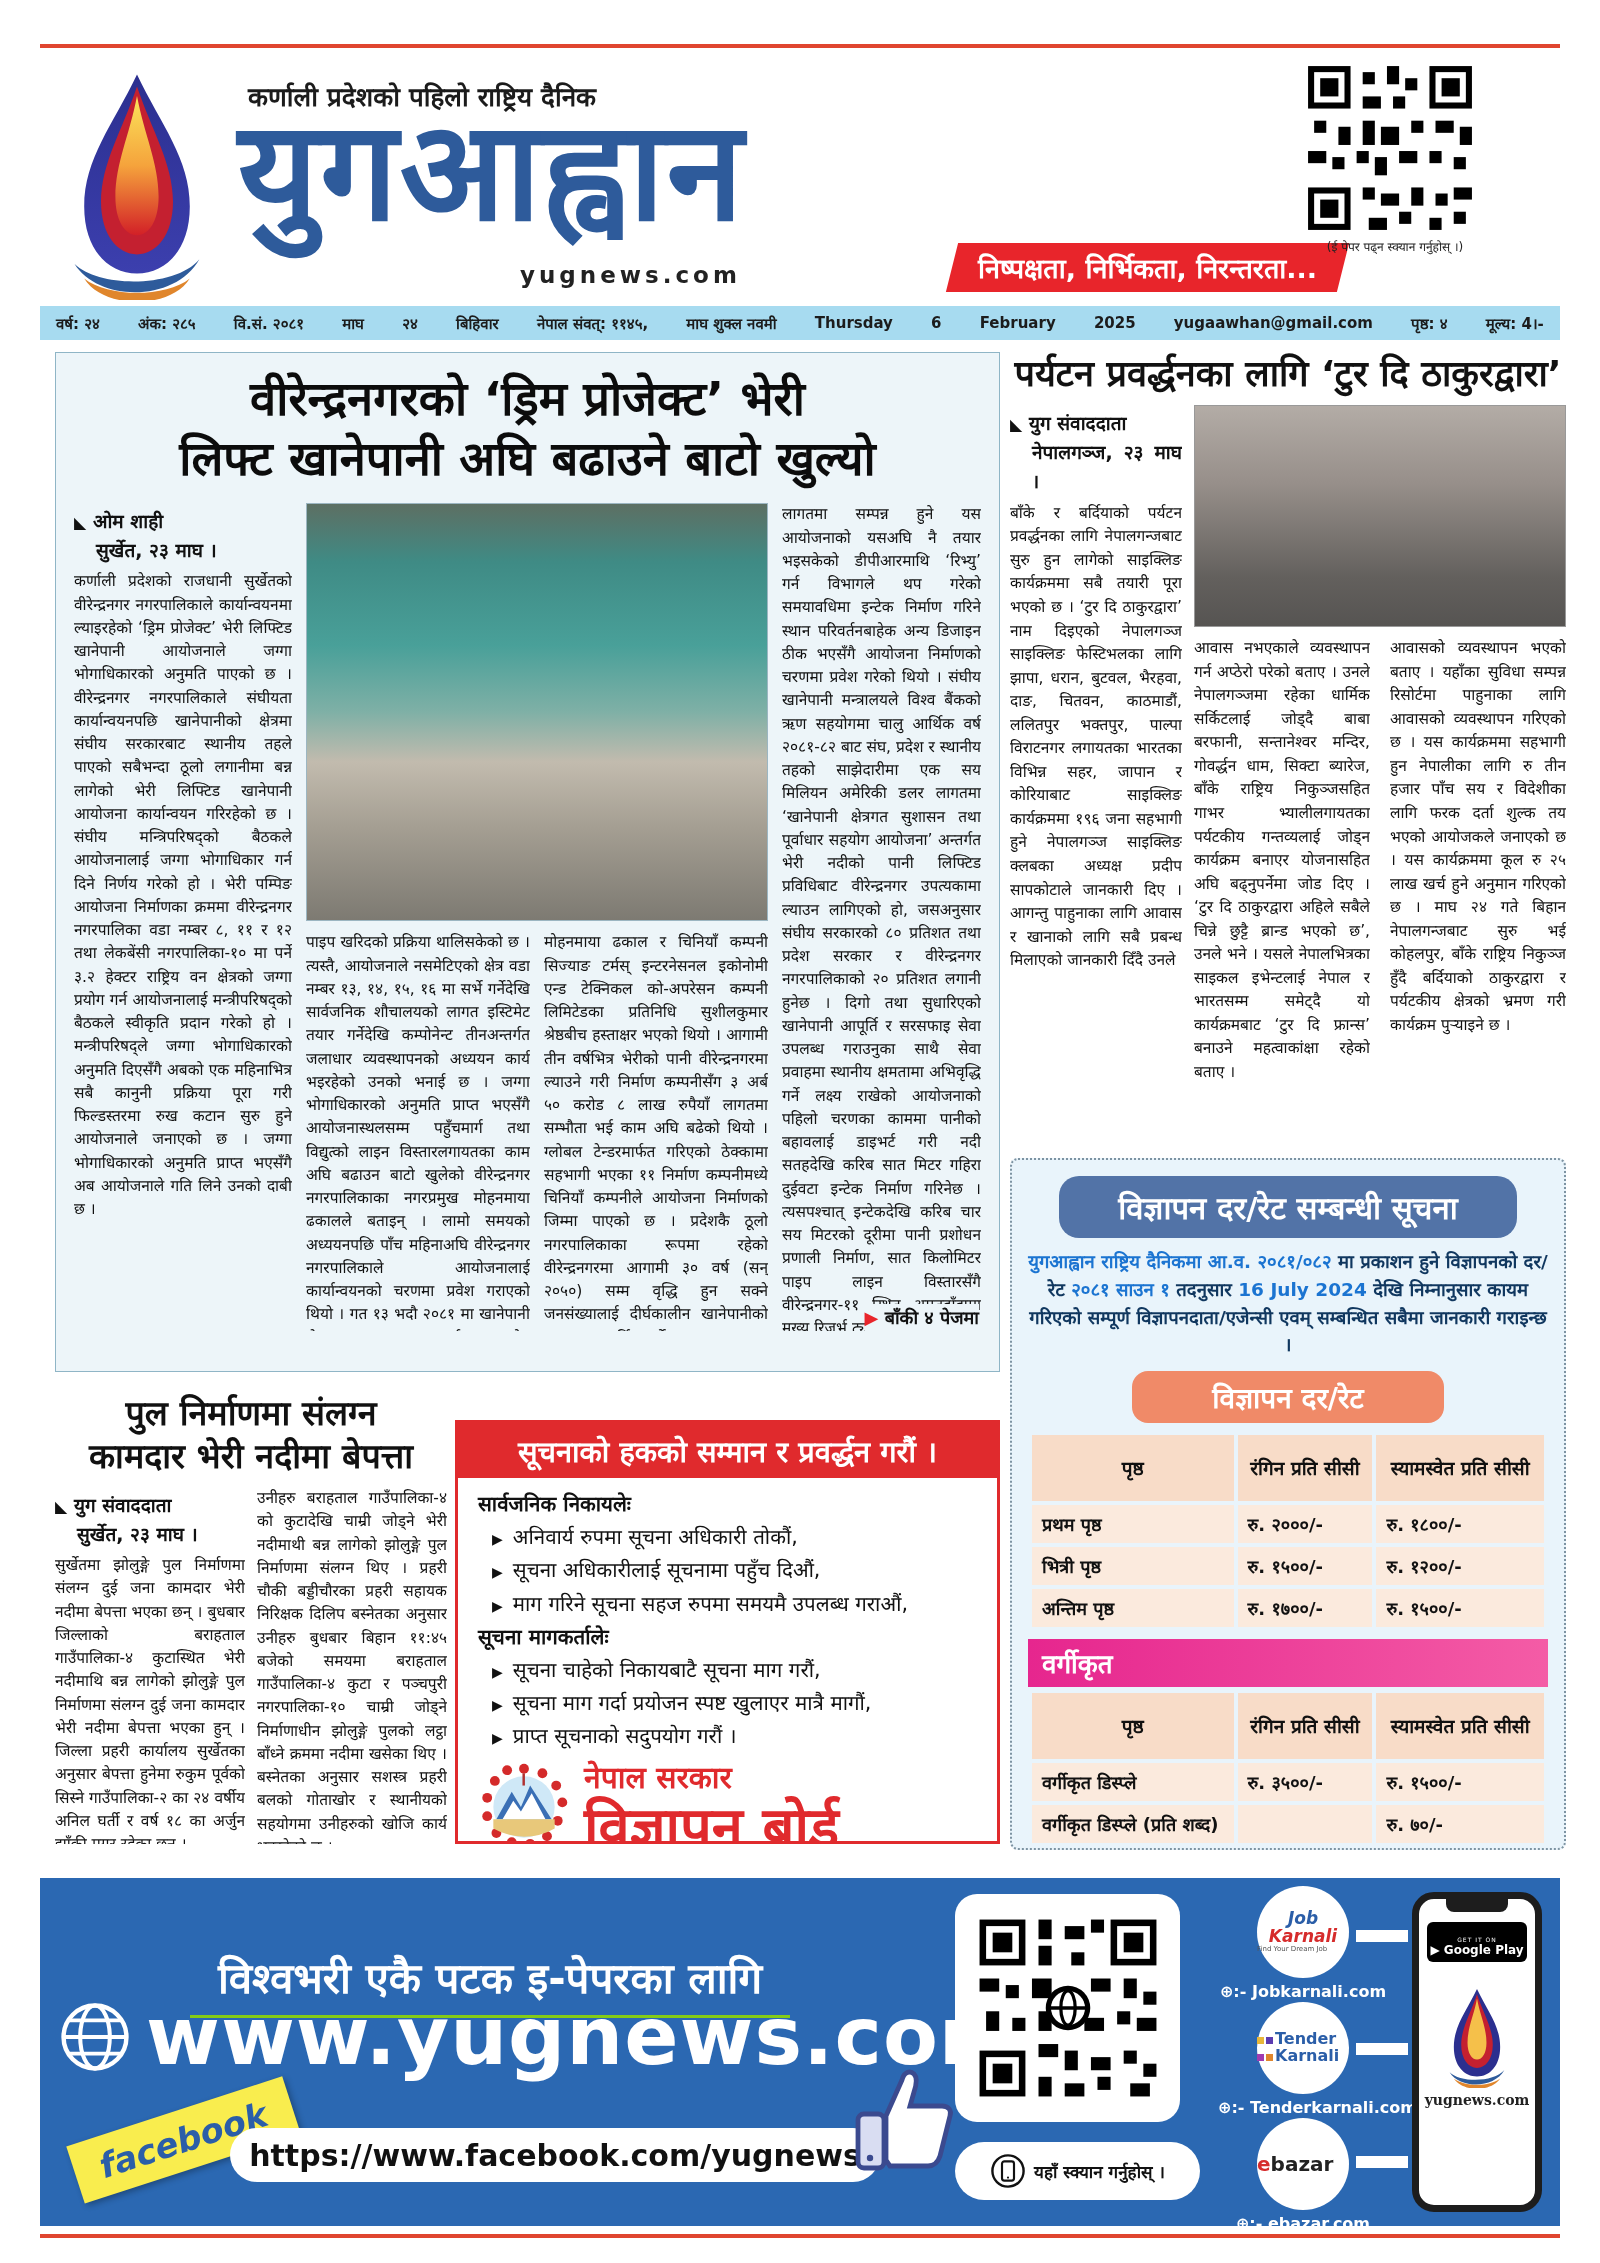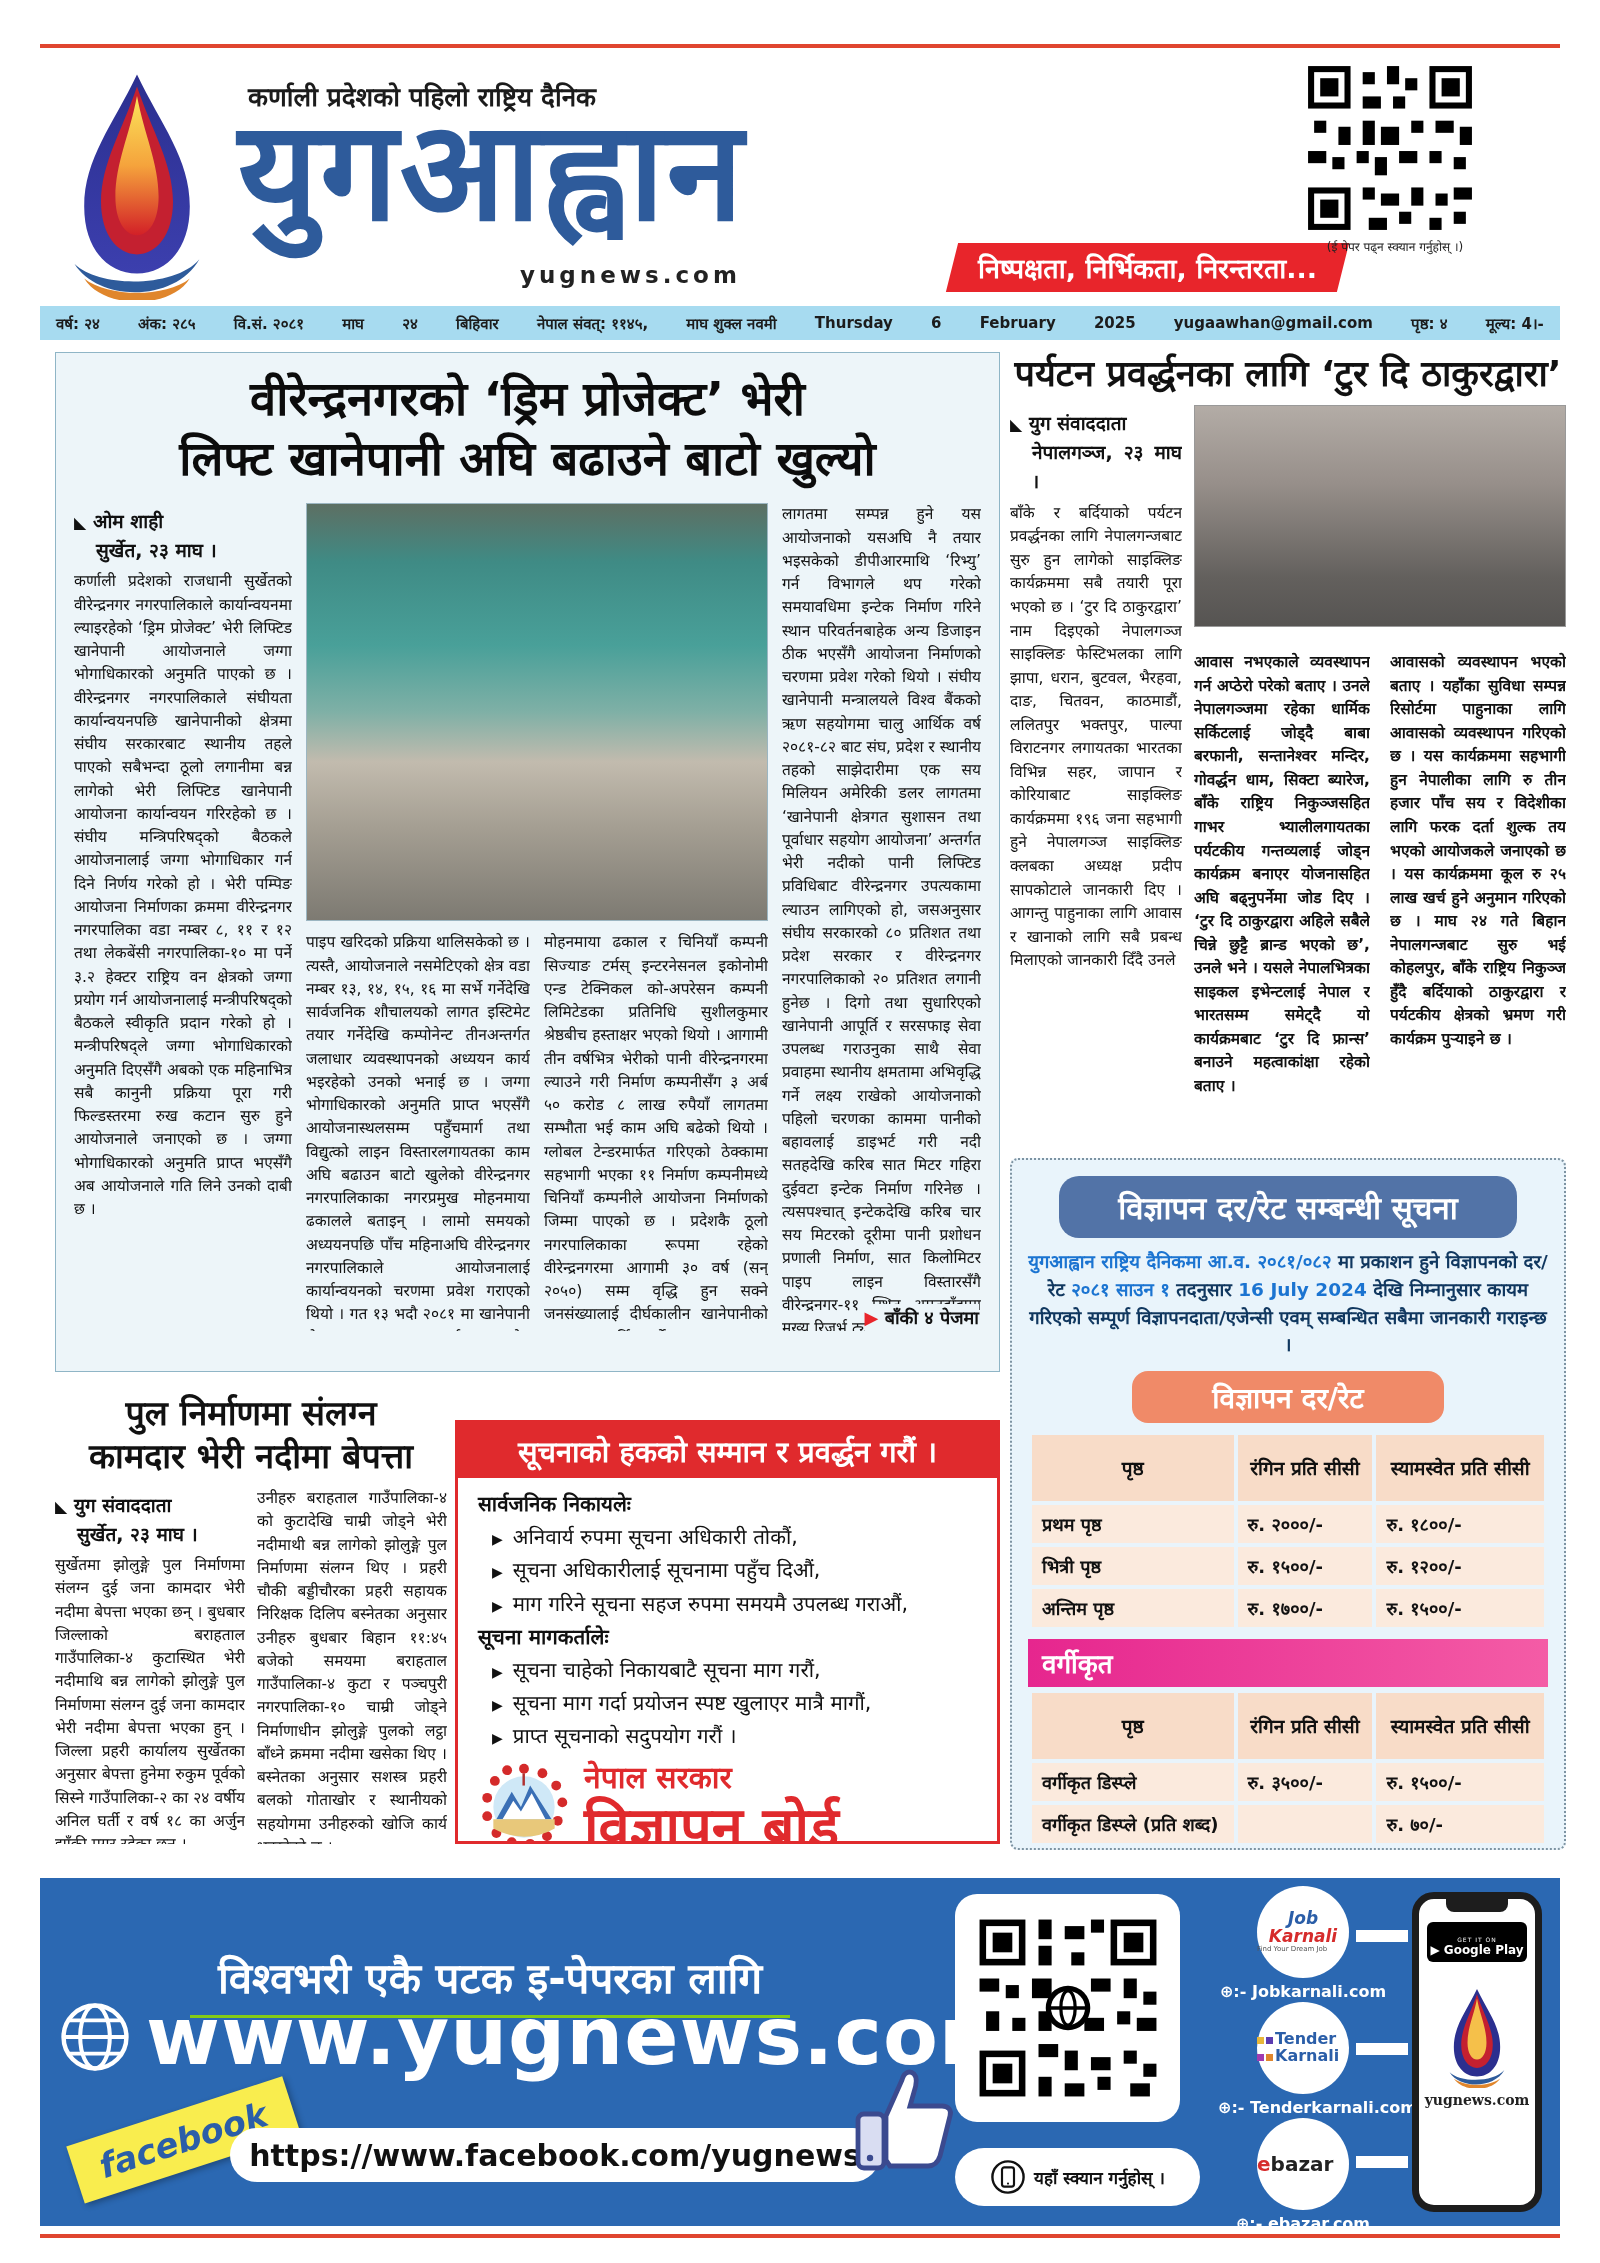--- a/index.html
+++ b/index.html
@@ -46,21 +46,21 @@
   .cont-mark .arr{color:#e8252b;}
 
   
   .tour{left:1010px;top:352px;width:556px;height:790px;overflow:hidden;}
   .tour-head{text-align:center;font-size:36px;font-weight:800;line-height:1.2;margin-bottom:10px;}
   .tour-row{display:flex;gap:12px;}
   .tcol1{flex:0 0 172px;font-size:15.5px;line-height:1.52;text-align:justify;overflow:hidden;height:690px;}
   .tright{flex:1;display:flex;flex-direction:column;}
   .photo-cyc{width:100%;height:222px;border:1px solid #999;
       background:linear-gradient(180deg,#b3aca6 0%,#978f8a 35%,#7b7672 58%,#63605d 78%,#565452 100%);}
-  .tright-inner{display:flex;gap:20px;margin-top:24px;flex:1;overflow:hidden;font-weight:bold;}
+  .tright-inner{display:flex;gap:20px;margin-top:10px;flex:1;overflow:hidden;}
   .tc2,.tc3{flex:1;font-size:15.5px;line-height:1.52;text-align:justify;overflow:hidden;}
 
   
   .rates{left:1010px;top:1158px;width:556px;height:692px;background:#e9f4fb;
          border:2px dotted #7d93a2;border-radius:8px;padding:14px 16px;overflow:hidden;}
   .rates-pill{width:88%;margin:2px auto 10px auto;background:#5273a7;border-radius:20px;
               color:#fff;font-size:31px;font-weight:800;text-align:center;padding:10px 12px;}
   .rates-intro{font-size:18.5px;font-weight:700;color:#10375f;line-height:1.5;text-align:center;}
   .rates-intro .hl{color:#1b74d1;}
   .sub-pill{width:60%;margin:12px auto 8px auto;background:#f08a68;border-radius:16px;
@@ -97,21 +97,21 @@
              font-size:42px;font-weight:800;border-bottom:3px solid #84cc16;padding-bottom:10px;margin-top:46px;}
   .ban-url{position:absolute;left:18px;top:112px;display:flex;align-items:center;gap:14px;
            color:#fff;font-size:80px;font-weight:800;letter-spacing:1px;}
   .fb-tag{position:absolute;left:30px;top:232px;background:#f9ed4e;color:#2b5ea8;font-size:34px;
           font-weight:800;font-style:italic;padding:10px 26px;transform:rotate(-18deg);box-shadow:2px 3px 6px rgba(0,0,0,.3);}
   .fb-pill{position:absolute;left:190px;top:250px;width:650px;height:54px;background:#fff;border-radius:27px;
            display:flex;align-items:center;justify-content:center;font-size:30px;font-weight:600;color:#111;}
   .thumb{position:absolute;left:802px;top:178px;}
   .ban-qrbox{position:absolute;left:915px;top:16px;width:225px;height:228px;background:#fff;border-radius:22px;
              display:flex;align-items:center;justify-content:center;}
-  .scan-pill{position:absolute;left:915px;top:270px;width:245px;height:58px;background:#fff;border-radius:30px;
+  .scan-pill{position:absolute;left:915px;top:264px;width:245px;height:58px;background:#fff;border-radius:30px;
              display:flex;align-items:center;justify-content:center;gap:8px;font-size:17px;font-weight:700;color:#111;}
   .svc{position:absolute;left:1178px;width:170px;text-align:center;}
   .svc-circle{width:92px;height:92px;background:#fff;border-radius:50%;margin:0 auto;
               display:flex;flex-direction:column;align-items:flex-start;justify-content:center;line-height:1.05;}
   .svc-url{color:#fff;font-size:16px;font-weight:700;margin-top:4px;white-space:nowrap;}
   .job-a{color:#2b5ea8;font-weight:800;font-size:17px;font-style:italic;}
   .job-b{color:#d62b2b;font-weight:800;font-size:17px;font-style:italic;}
   .job-sub{font-size:7px;color:#555;}
   .tk{color:#2b5ea8;font-weight:800;font-size:16px;}
   .tk-sq{display:inline-block;width:7px;height:7px;margin-right:2px;}

